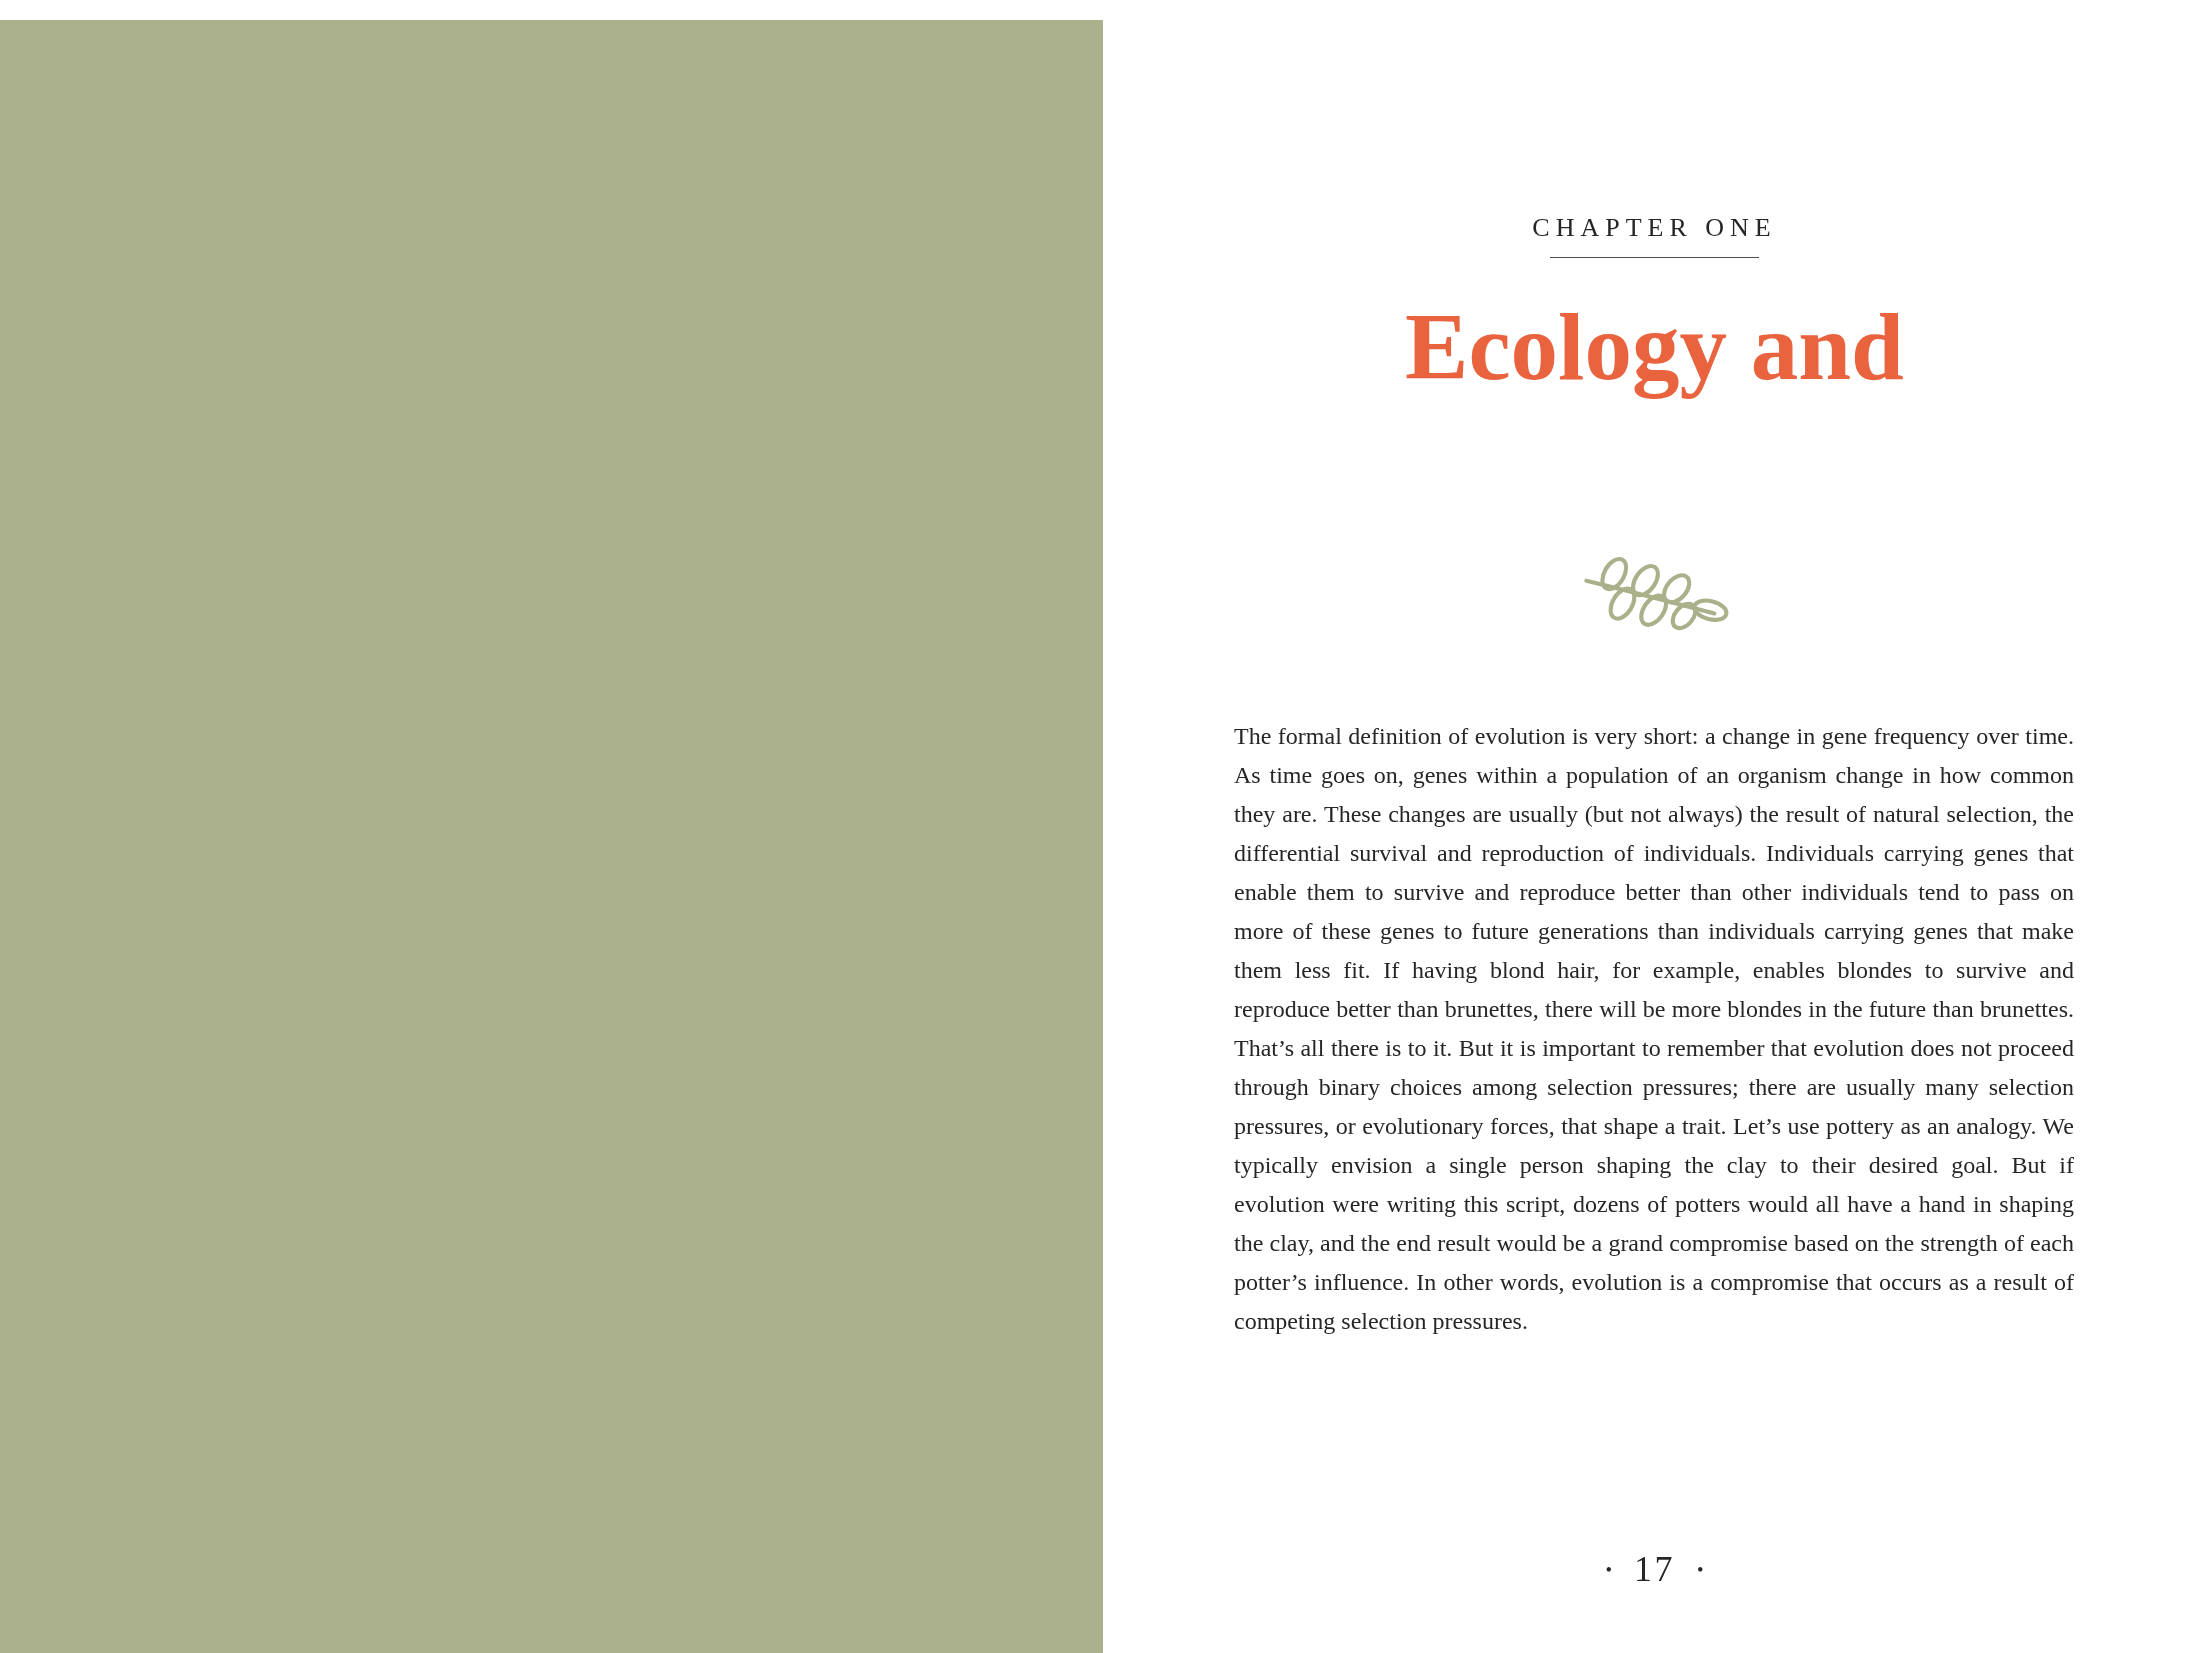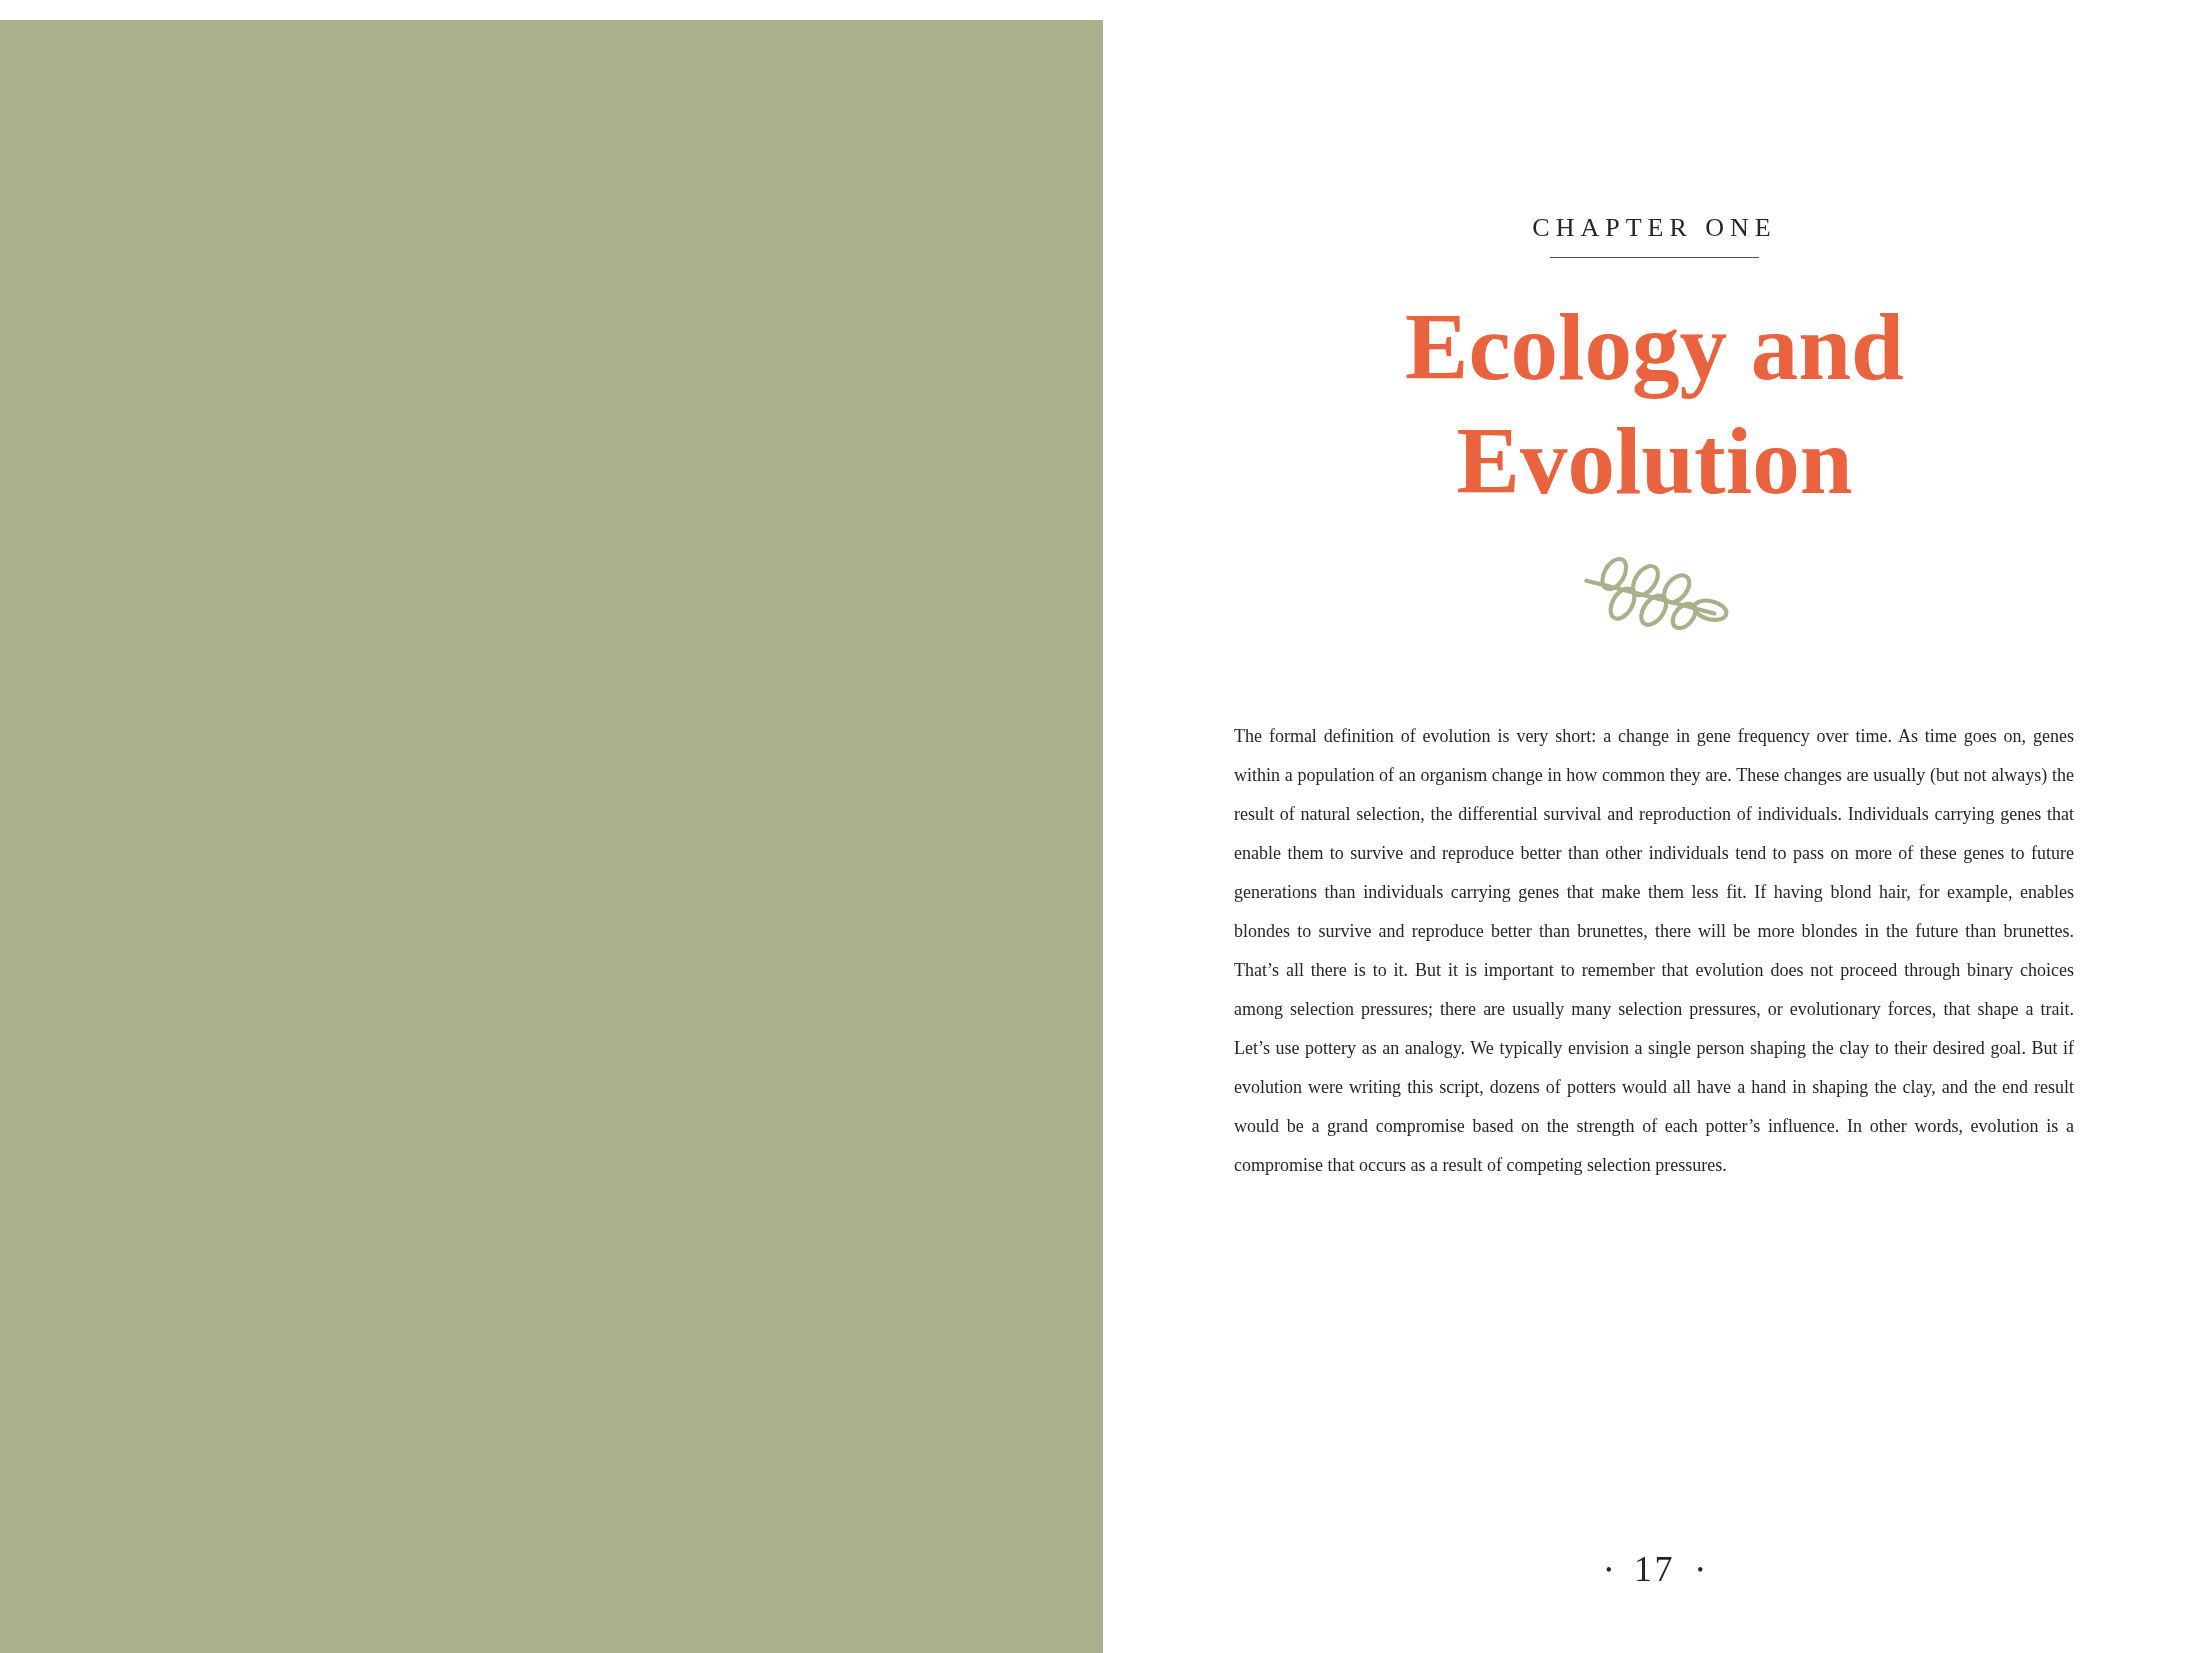--- a/index.html
+++ b/index.html
@@ -80,21 +80,21 @@
     font-size: 27px;
     line-height: 36px;
     font-weight: 700;
     color: var(--ink, #262626);
   }
   .body-text {
     position: absolute;
     top: 697px;
     left: 131px;
     width: 840px;
-    font-size: 18px;
+    font-size: 24px;
     line-height: 39px;
     text-align: justify;
     color: var(--ink, #262626);
   }
   .folio {
     position: absolute;
     top: 1528px;
     left: 0;
     width: 100%;
     text-align: center;
@@ -120,21 +120,20 @@
 
   <div class="right-page">
 
     <div class="chapter-block">
       <div class="chapter-label">CHAPTER ONE</div>
       <div class="chapter-rule"></div>
     </div>
 
     <div class="page-title">
       <div>Ecology and</div>
-      <div>Evolution</div>
     </div>
 
     <div class="ornament">
       <svg viewBox="0 0 190 95" aria-hidden="true">
         <g fill="none" stroke="currentColor" stroke-width="5" stroke-linecap="round">
           <path d="M12,30 Q78,46 168,70"></path>
           <ellipse cx="46" cy="22" rx="12" ry="20" transform="rotate(30 46 22)"></ellipse>
           <ellipse cx="56" cy="58" rx="12" ry="20" transform="rotate(30 56 58)"></ellipse>
           <ellipse cx="84" cy="30" rx="12" ry="20" transform="rotate(35 84 30)"></ellipse>
           <ellipse cx="94" cy="66" rx="12" ry="20" transform="rotate(35 94 66)"></ellipse>

